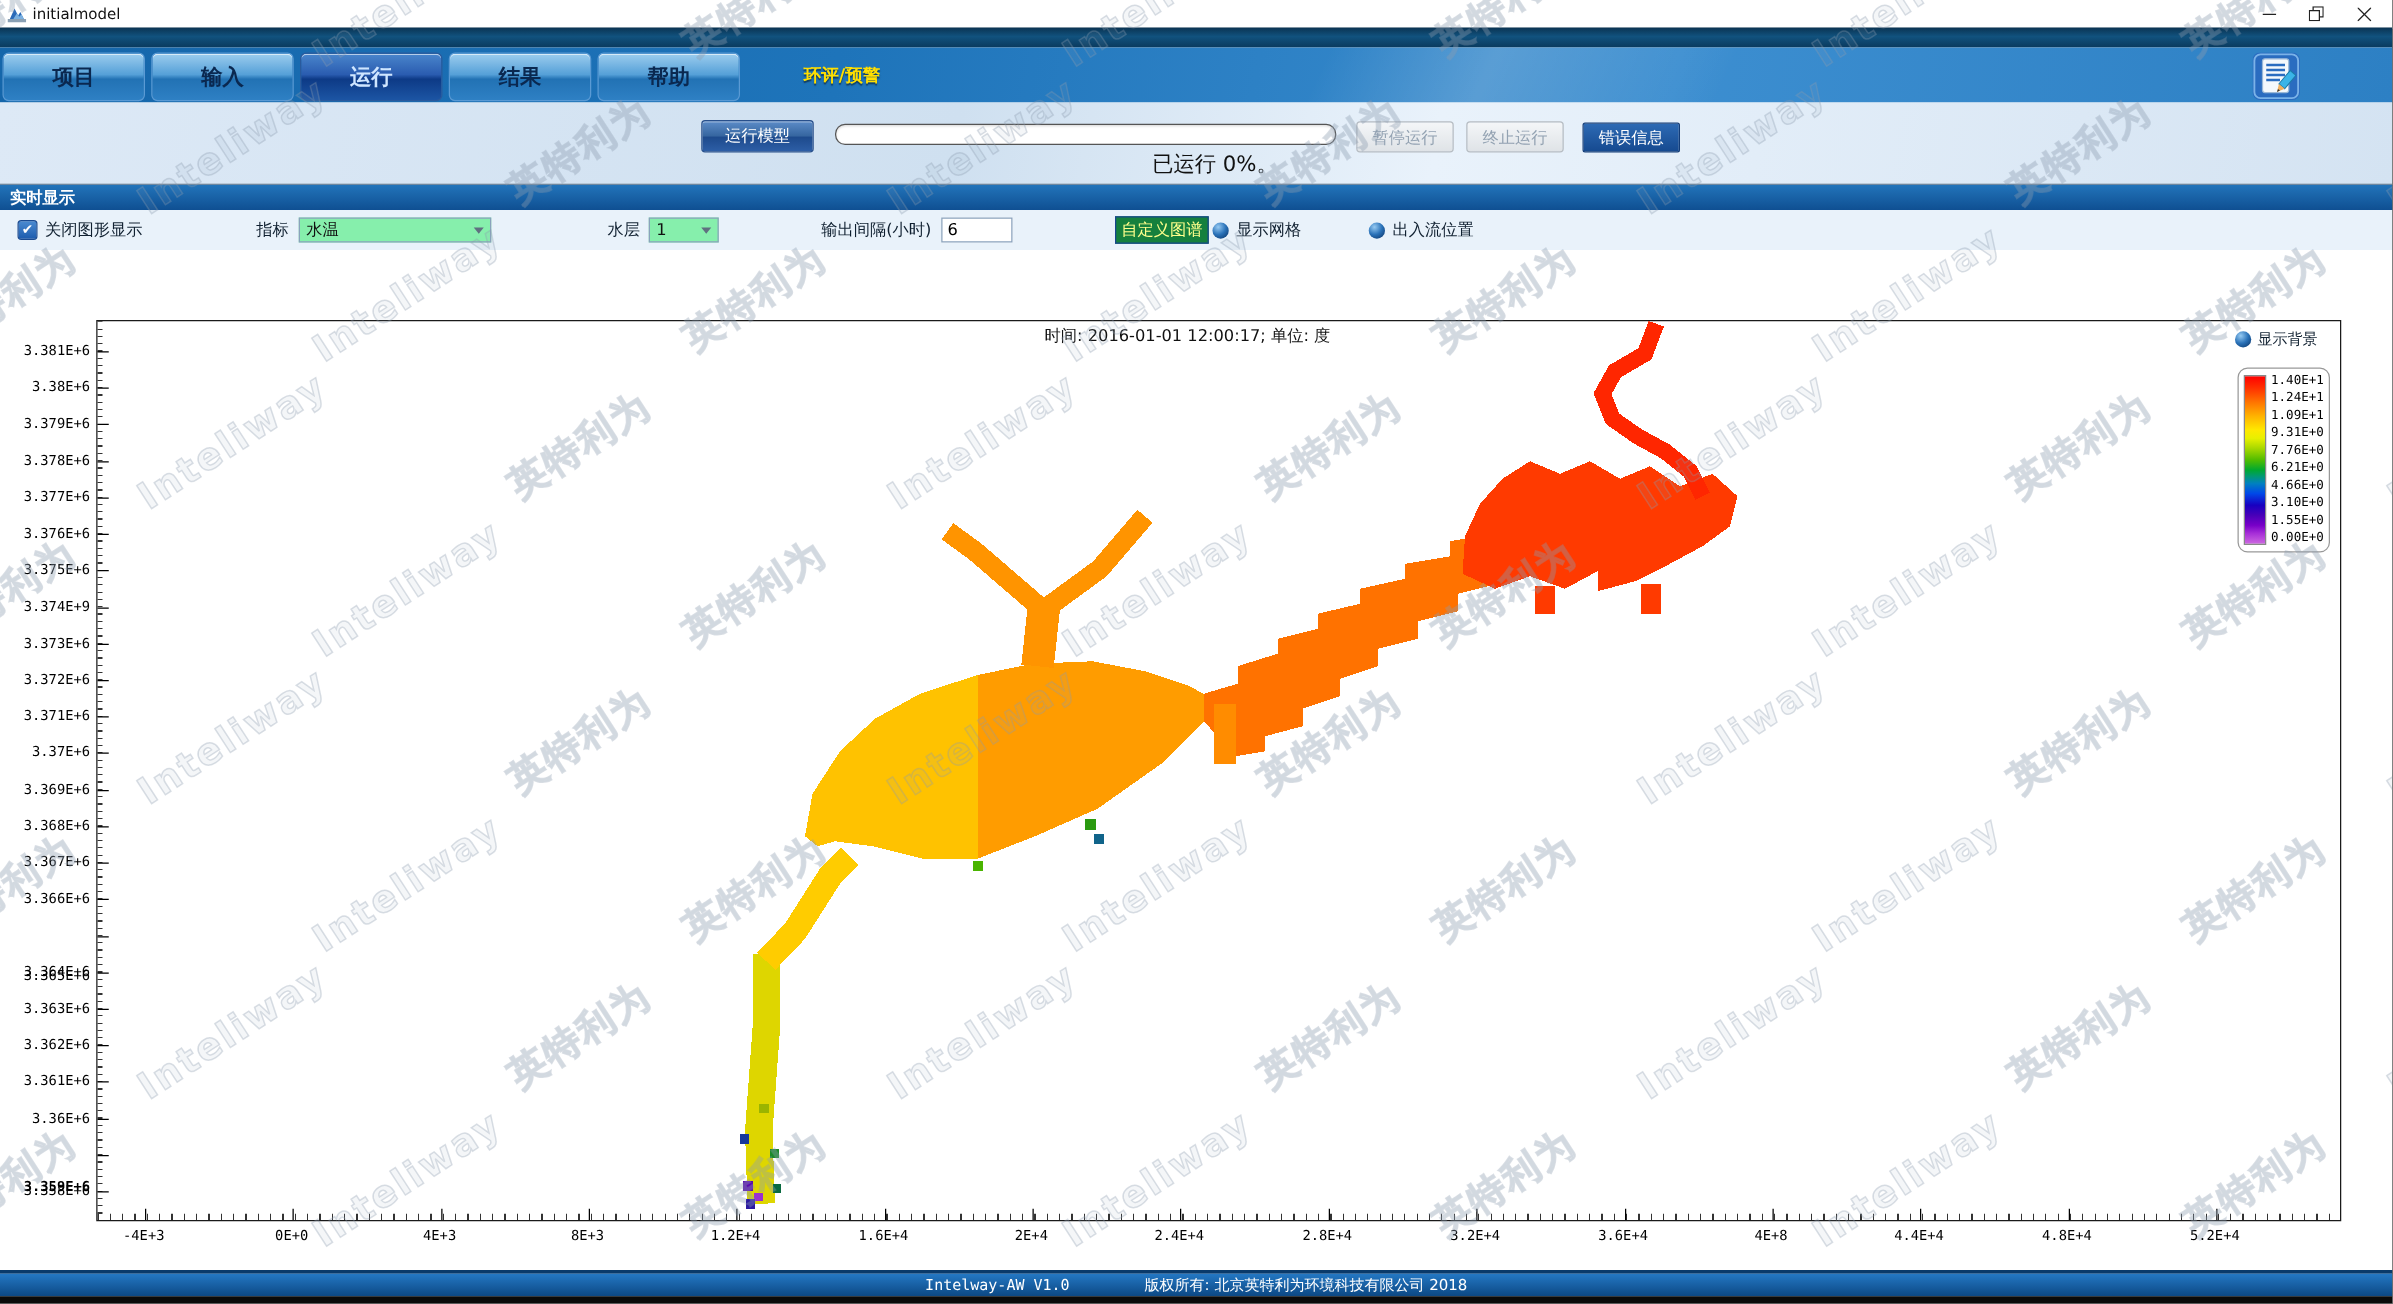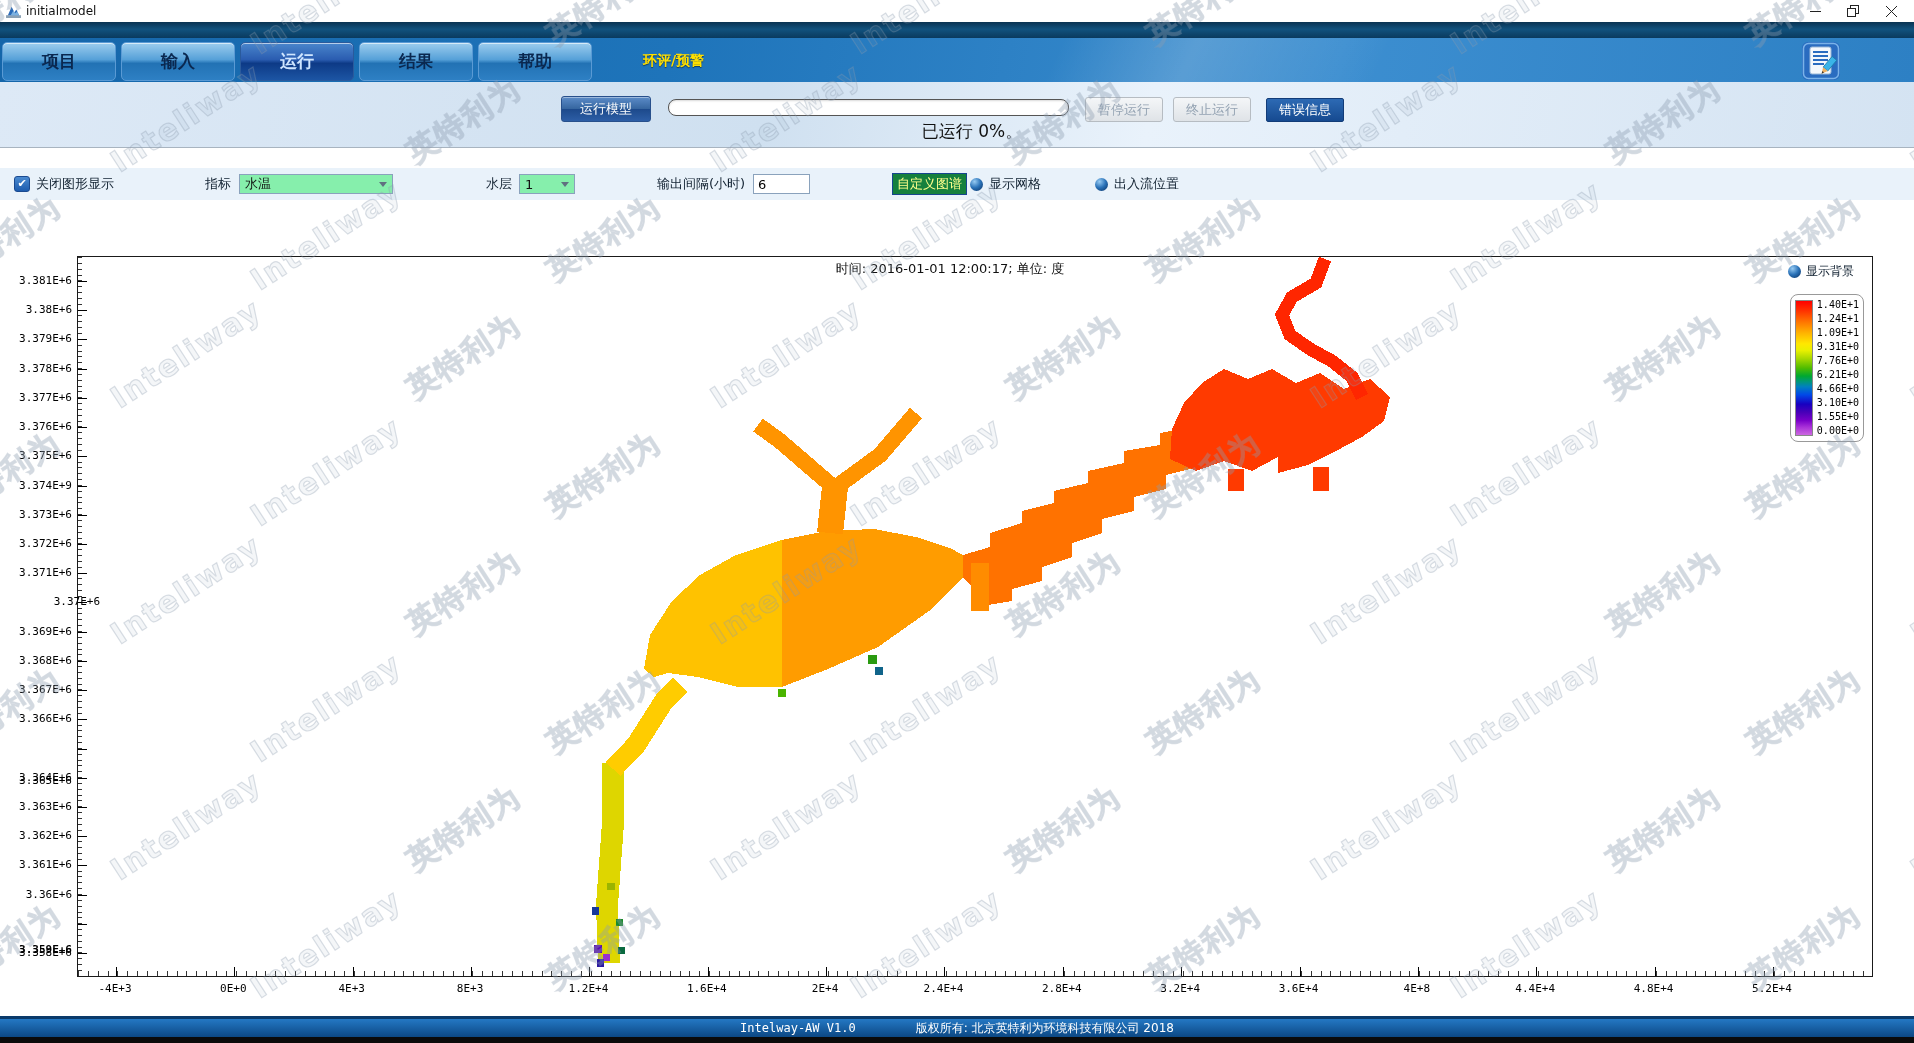--- a/index.html
+++ b/index.html
@@ -178,20 +178,23 @@
 
   <div class="toolbar">
     <div class="btn-run">运行模型</div>
     <div class="progress"></div>
     <div class="progress-text">已运行 0%。</div>
     <div class="btn-grey btn-pause">暂停运行</div>
     <div class="btn-grey btn-stop">终止运行</div>
     <div class="btn-error">错误信息</div>
   </div>
 
+  <div class="rt-header">
+    <span>实时显示</span>
+  </div>
 
   <div class="controls">
     <div class="grp" style="left:14px;">
       <span class="cb">✔</span>
       <span class="lbl">关闭图形显示</span>
     </div>
     <div class="grp" style="left:205px;">
       <span class="lbl">指标</span>
     </div>
     <div class="grp" style="left:239px;">
@@ -321,21 +324,21 @@
       <div class="ylab" style="top: 103.22px;">3.38E+6</div>
       <div class="ylab" style="top: 132.44px;">3.379E+6</div>
       <div class="ylab" style="top: 161.66px;">3.378E+6</div>
       <div class="ylab" style="top: 190.88px;">3.377E+6</div>
       <div class="ylab" style="top: 220.1px;">3.376E+6</div>
       <div class="ylab" style="top: 249.32px;">3.375E+6</div>
       <div class="ylab" style="top: 278.54px;">3.374E+9</div>
       <div class="ylab" style="top: 307.76px;">3.373E+6</div>
       <div class="ylab" style="top: 336.98px;">3.372E+6</div>
       <div class="ylab" style="top: 366.2px;">3.371E+6</div>
-      <div class="ylab" style="top: 395.42px; margin-left: 28px;">3.37E+6</div>
+      <div class="ylab" style="top: 395.42px;">3.37E+6</div>
       <div class="ylab" style="top: 424.64px;">3.369E+6</div>
       <div class="ylab" style="top: 453.86px;">3.368E+6</div>
       <div class="ylab" style="top: 483.08px;">3.367E+6</div>
       <div class="ylab" style="top: 512.3px;">3.366E+6</div>
       <div class="ylab" style="top: 541.52px; margin-top: 32px;">3.365E+6</div>
       <div class="ylab" style="top: 570.74px;">3.364E+6</div>
       <div class="ylab" style="top: 599.96px;">3.363E+6</div>
       <div class="ylab" style="top: 629.18px;">3.362E+6</div>
       <div class="ylab" style="top: 658.4px;">3.361E+6</div>
       <div class="ylab" style="top: 687.62px; text-align: right;">3.36E+6</div>

